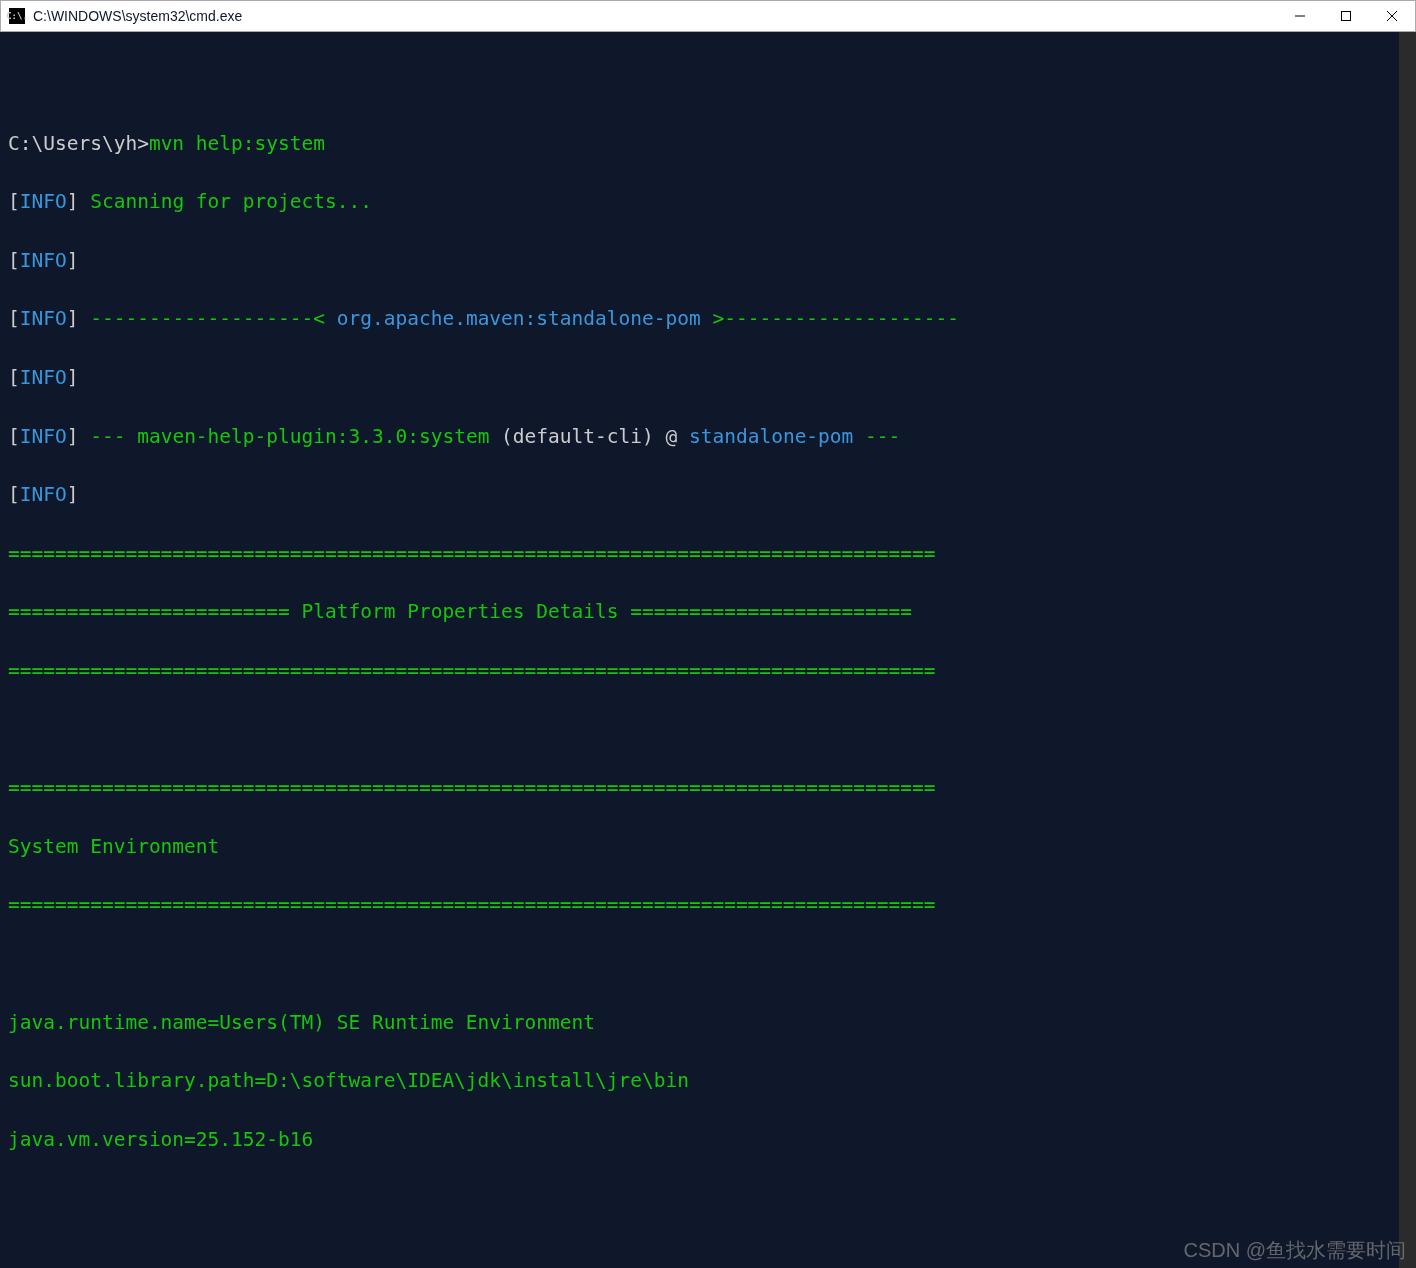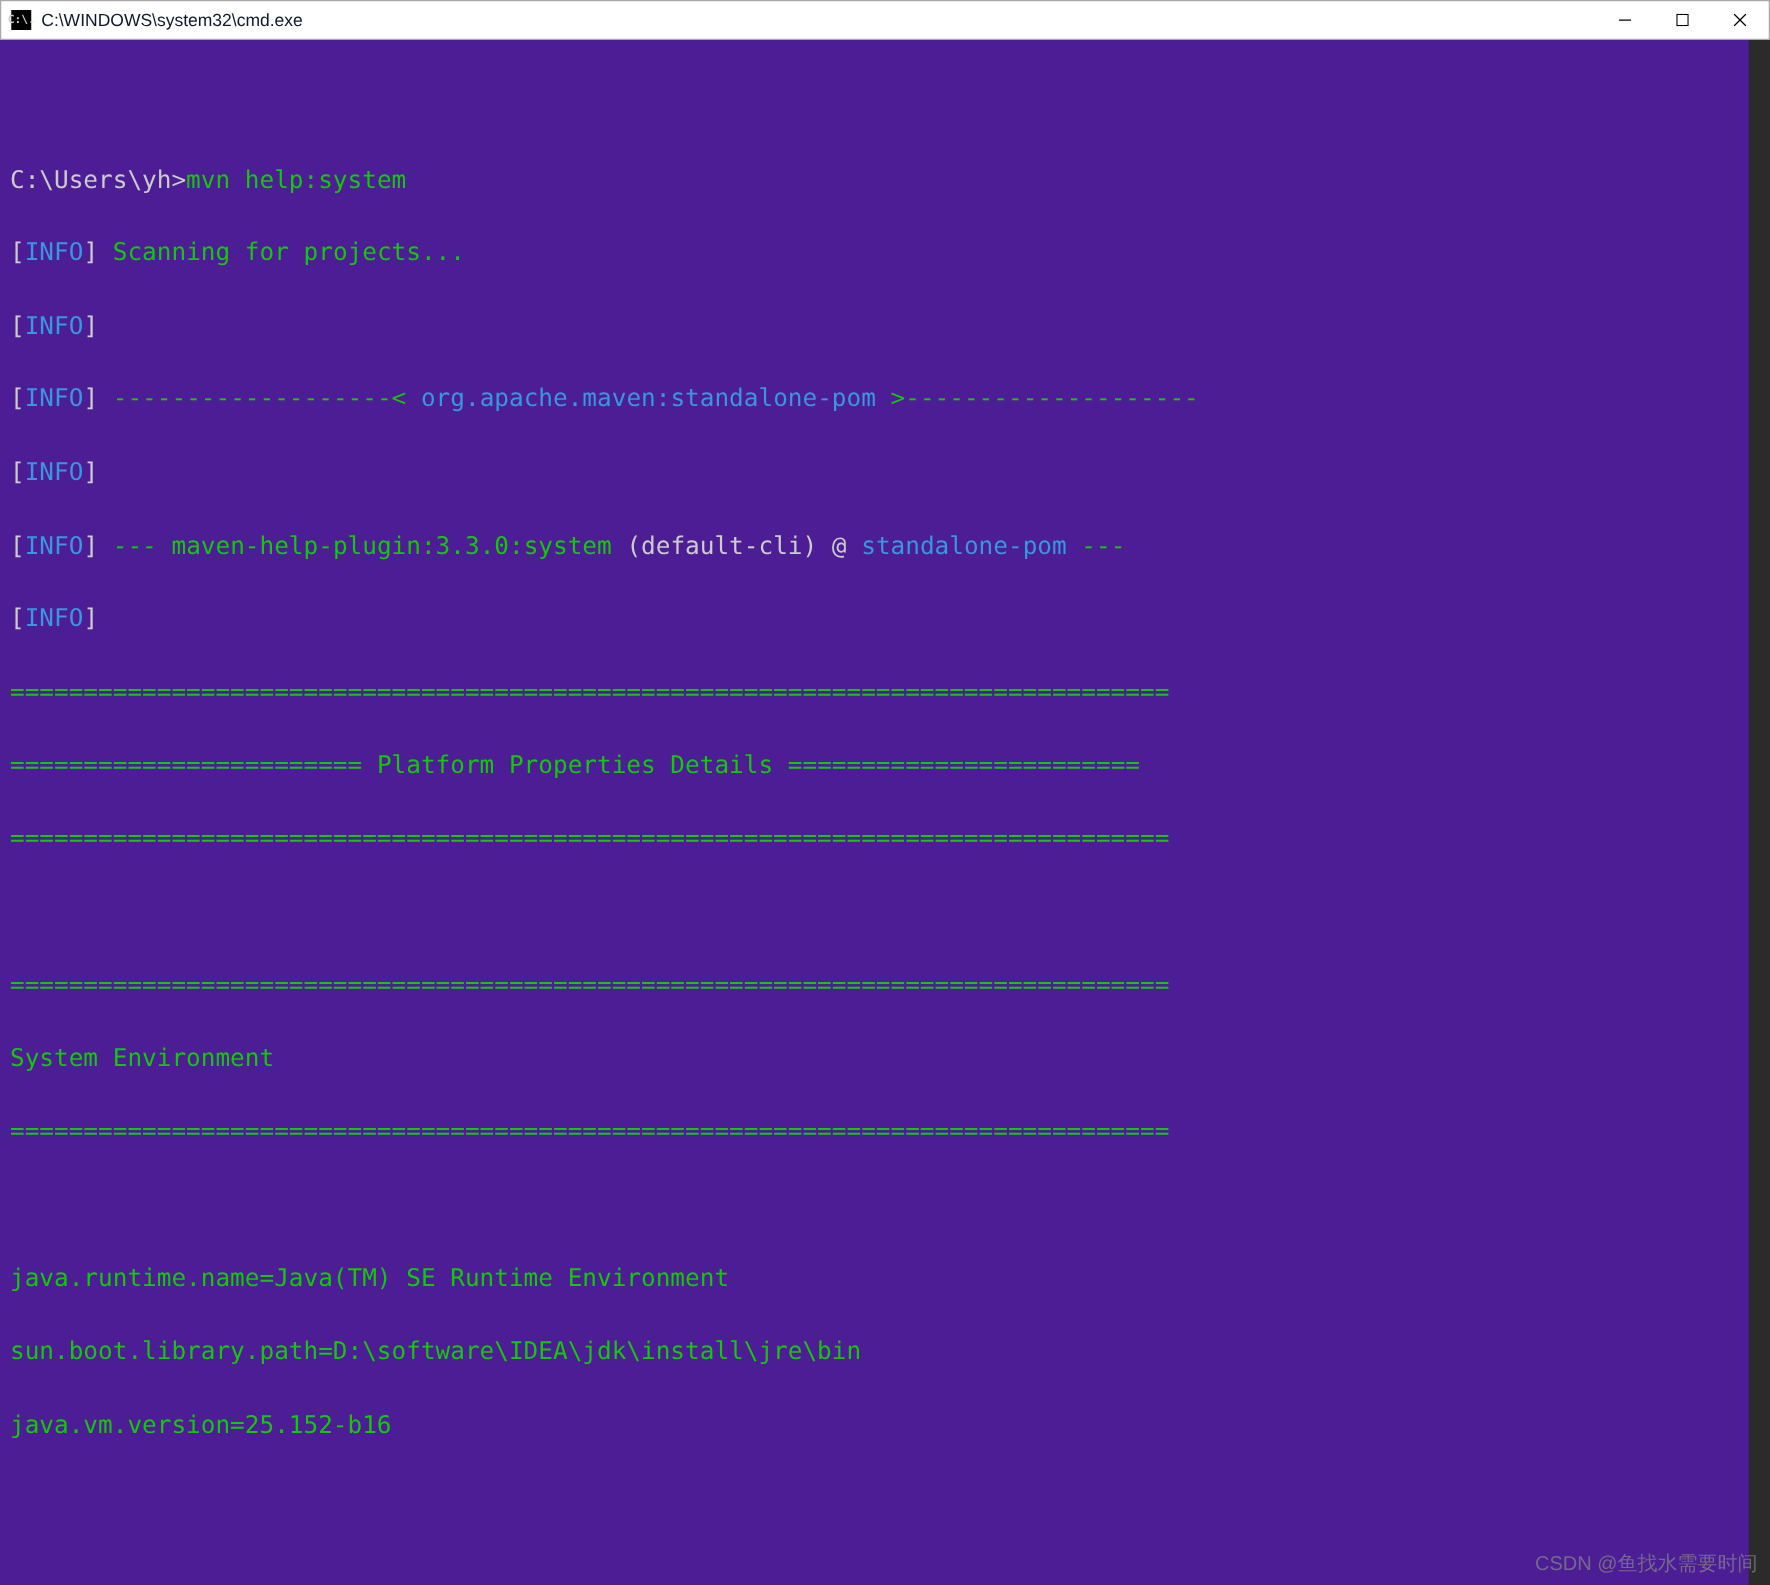--- a/index.html
+++ b/index.html
@@ -50,21 +50,21 @@
     .titlebar-btn {
       width: 46px;
       height: 100%;
       display: flex;
       align-items: center;
       justify-content: center;
       color: #000;
       font-size: 14px;
     }
     .terminal {
-      background: #4c1d95;
+      background: #0f172a;
       padding: 4px 0 0 8px;
       font-size: 19.5px;
       line-height: 1.0;
       white-space: pre;
       font-family: 'NSimSun', 'SimSun', 'Consolas', monospace;
       height: calc(100% - 32px);
       overflow: hidden;
       position: relative;
     }
     .green { color: #16c60c; }
@@ -72,21 +72,21 @@
     .white { color: #cccccc; }
     .line {
       display: block;
       height: 19.6px;
     }
     .watermark {
       position: absolute;
       bottom: 8px;
       right: 10px;
       color: #888;
-      font-size: 16px;
+      font-size: 20px;
       font-family: sans-serif;
       opacity: 0.7;
       z-index: 10;
     }
     .scrollbar {
       position: absolute;
       right: 0;
       top: 32px;
       width: 17px;
       height: calc(100% - 32px);
@@ -129,21 +129,21 @@
   <span class="line"><span class="white">[</span><span class="cyan">INFO</span><span class="white">]</span><span class="green"> --- </span><span class="green">maven-help-plugin:3.3.0:system</span><span class="white"> (default-cli) @ </span><span class="cyan">standalone-pom</span><span class="green"> ---</span></span>
   <span class="line"><span class="white">[</span><span class="cyan">INFO</span><span class="white">]</span></span>
   <span class="line green">===============================================================================</span>
   <span class="line"><span class="green">======================== </span><span class="green">Platform Properties Details</span><span class="green"> ========================</span></span>
   <span class="line green">===============================================================================</span>
   <span class="line"></span>
   <span class="line green">===============================================================================</span>
   <span class="line green">System Environment</span>
   <span class="line green">===============================================================================</span>
   <span class="line"></span>
-  <span class="line green">java.runtime.name=Java(TM) SE Runtime Environment</span>
+  <span class="line green">java.runtime.name=Users(TM) SE Runtime Environment</span>
   <span class="line green">sun.boot.library.path=D:\software\IDEA\jdk\install\jre\bin</span>
   <span class="line green">java.vm.version=25.152-b16</span>
   
   
   
   
   
   
   
   

